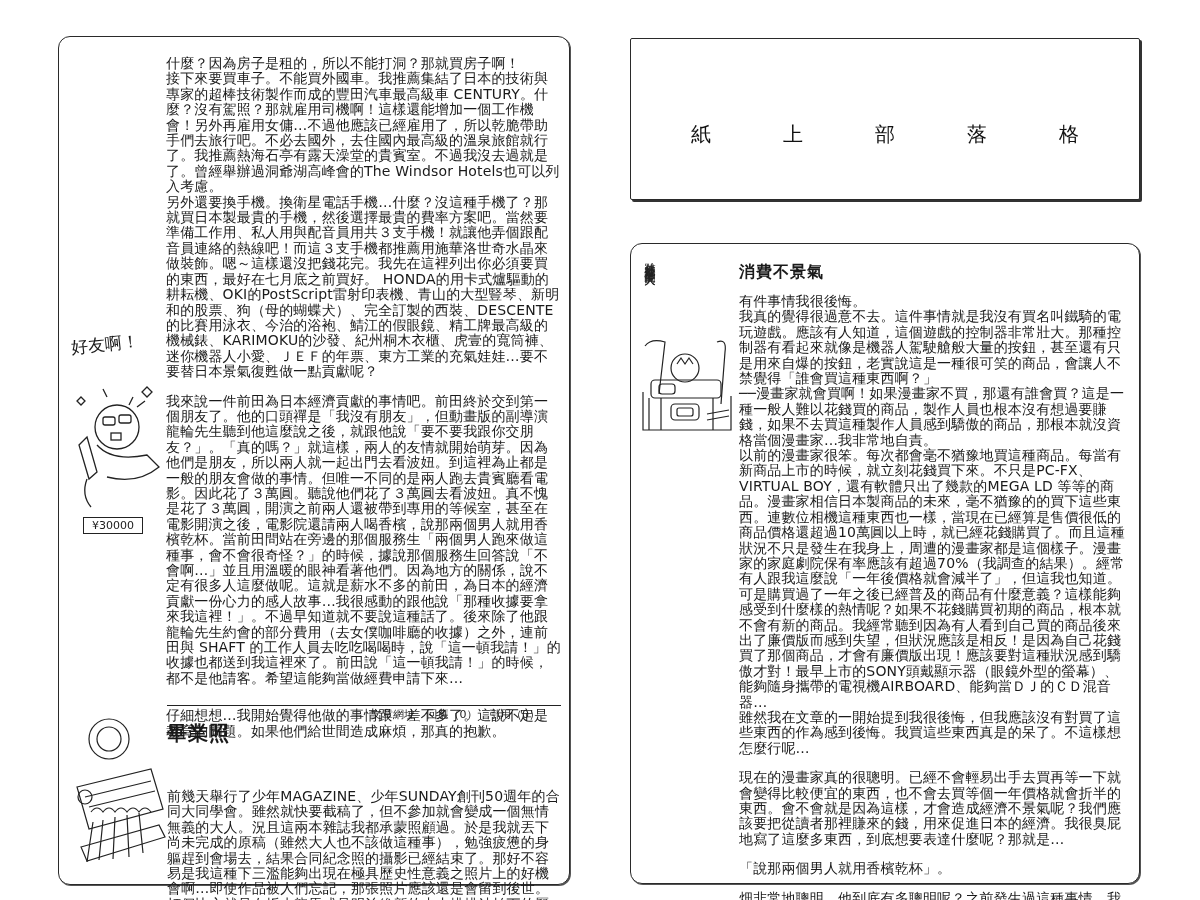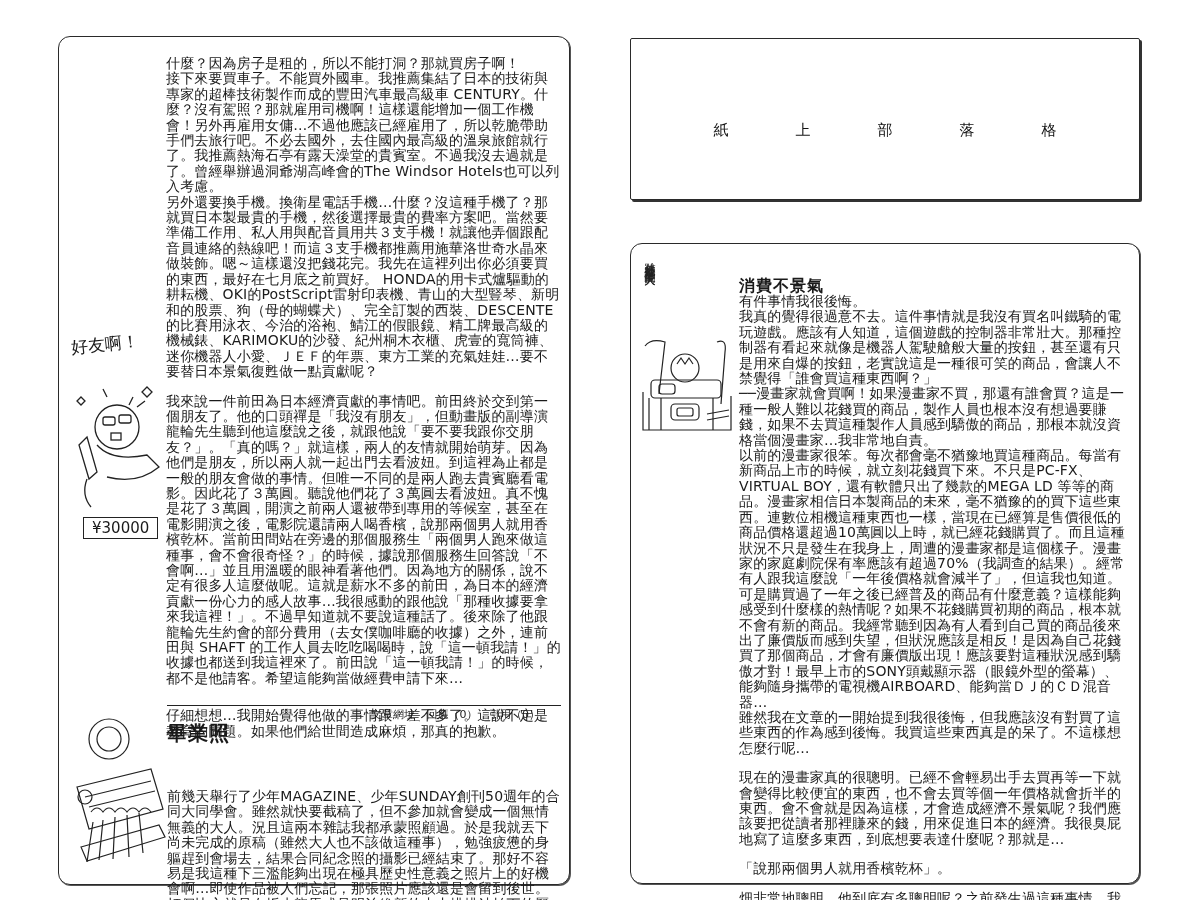--- a/index.html
+++ b/index.html
@@ -10,37 +10,37 @@
   .box {
     position: absolute; border: 1.6px solid #2a2a2a; border-radius: 9px; background: #fff;
     box-shadow: 1px 1px 0 #555;
   }
   #left-box { left: 58px; top: 36px; width: 510px; height: 847px; border-radius: 12px; }
   #title-box { left: 630px; top: 38px; width: 508px; height: 160px; border-radius: 2px; box-shadow: 2px 2px 0 #333; }
   #right-box { left: 630px; top: 243px; width: 508px; height: 639px; border-radius: 12px; }
 
   .title-text {
     position: absolute; left: 0; right: 0; top: 82px; text-align: center;
-    font-size: 15px; letter-spacing: 26px; padding-left: 26px; color: #111;
+    font-size: 20px; letter-spacing: 26px; padding-left: 26px; color: #111;
   }
 
   .text-col { position: absolute; font-size: 14px; line-height: 15.4px; letter-spacing: 0.15px; }
   .para { margin: 0; white-space: pre-line; }
   .gap1 { height: 14px; }
   .gap2 { height: 22px; }
 
   #left-text-top { left: 107px; top: 19px; width: 395px; }
   #left-links {
     position: absolute; left: 312px; top: 644px; font-size: 11px; word-spacing: 8px; margin-top: 26px;
   }
   #left-rule { position: absolute; left: 108px; top: 668px; width: 394px; border-top: 1.6px solid #222; }
   #left-heading { position: absolute; left: 108px; top: 683px; font-size: 20px; font-weight: bold; letter-spacing: 1px; }
   #left-text-bottom { left: 108px; top: 709px; width: 395px; margin-top: 43px; }
 
-  #right-heading { position: absolute; left: 108px; top: 32px; font-size: 16px; font-weight: bold; letter-spacing: 1px; }
+  #right-heading { position: absolute; left: 108px; top: 18px; font-size: 16px; font-weight: bold; letter-spacing: 1px; }
   #right-text { left: 108px; top: 50px; width: 392px; }
 
   .illus { position: absolute; }
   .illus svg { display: block; }
   .caption-vert {
     position: absolute; writing-mode: vertical-rl; font-family: "DejaVu Serif", serif;
     font-size: 11px; line-height: 12px; letter-spacing: 1px; color: #222;
   }
   .friend-caption { position: absolute; font-family: "DejaVu Serif", serif; font-size: 17px; transform: rotate(-6deg); }
 </style>
@@ -81,21 +81,21 @@
       <rect x="36" y="50" width="12" height="8" rx="2"></rect>
       <rect x="52" y="48" width="12" height="8" rx="2"></rect>
       <rect x="44" y="66" width="10" height="7"></rect>
       <path d="M30 78 Q45 95 80 88 L92 100 Q70 118 40 110"></path>
       <path d="M20 70 L30 105 L22 112 L12 78 Z"></path>
       <path d="M20 112 Q14 128 24 140"></path>
       <path d="M62 38 L66 30 M70 40 L78 34 M40 30 L36 22"></path>
       <path d="M14 30 l4 4 l-4 4 l-4 -4 z M80 20 l5 5 l-5 5 l-5 -5 z"></path>
     </svg>
   </div>
-  <div style="position:absolute; left:24px; top:480px; border:1.3px solid #222; padding:1px 8px; font-size:15px;">¥30000</div>
+  <div style="position:absolute; left:24px; top:480px; border:1.3px solid #222; padding:1px 8px; font-size:11px;">¥30000</div>
 
   <div class="illus" style="left:12px; top:680px;">
     <svg width="95" height="160" viewBox="0 0 95 160" fill="none" stroke="#222" stroke-width="1.2">
       <circle cx="38" cy="22" r="20"></circle>
       <circle cx="38" cy="22" r="12"></circle>
       <path d="M6 70 L80 52 L92 92 L18 112 Z"></path>
       <path d="M14 80 L80 64 M18 90 L84 74"></path>
       <circle cx="14" cy="80" r="7"></circle>
       <path d="M20 95 q6 -8 12 0 q6 -8 12 0 q6 -8 12 0 q6 -8 12 0 q6 -8 12 0"></path>
       <path d="M22 105 l-6 40 M32 103 l-4 40 M44 100 l-2 42 M56 98 l2 42 M68 96 l4 40"></path>

